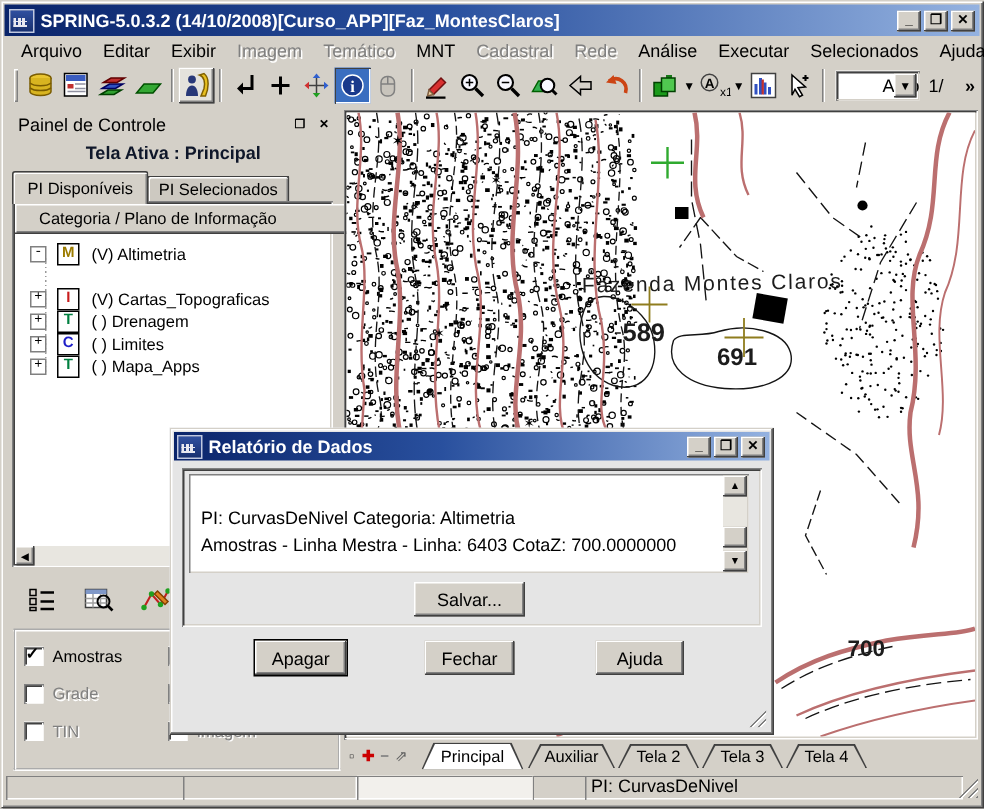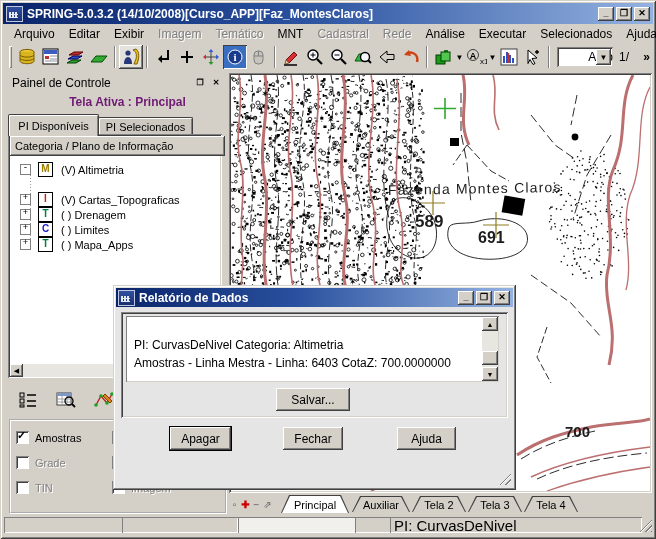--- a/index.html
+++ b/index.html
@@ -23,44 +23,44 @@
   .tsep{width:2px;height:22px;margin:0 3px;box-shadow:inset 1px 0 #808080, inset -1px 0 #fff;}
   .tbtn{width:24px;height:24px;display:flex;align-items:center;justify-content:center;background:transparent;}
   .tbtn.on{box-shadow:inset -1px -1px #404040, inset 1px 1px #ffffff, inset -2px -2px #808080;background:#e4e2dc;}
   .tbtn.pressed{box-shadow:inset 1px 1px #404040, inset -1px -1px #ffffff;background:#3a6ec0;}
   .caret{font-size:8px;width:9px;color:#000;text-align:center;}
   .combo{width:56px;height:20px;background:#fff;box-shadow:inset 1px 1px #808080, inset -1px -1px #d4d0c8, inset 2px 2px #404040;display:flex;align-items:center;position:relative;margin-left:4px;justify-content:flex-end;}
   .combo .cval{margin-left:5px;font-size:12px;}
   .combo .cbtn{position:absolute;right:2px;top:2px;bottom:2px;width:15px;font-size:8px;display:flex;align-items:center;justify-content:center;}
   
   .pcap{left:6px;top:73px;width:219px;height:20px;display:flex;align-items:center;font-size:12px;}
-  .active-screen{left:18px;top:95px;width:219px;text-align:center;font-weight:bold;font-size:12px;color:#701a75;}
+  .active-screen{left:6px;top:95px;width:219px;text-align:center;font-weight:bold;font-size:12px;color:#0f172a;}
   .ptab{position:absolute;background:#d4d0c8;border:1px solid #404040;border-bottom:none;border-radius:2px 2px 0 0;
     box-shadow:inset 1px 1px #fff, inset -1px 0 #808080;display:flex;align-items:center;justify-content:center;font-size:11px;}
   .treeframe{left:8px;top:134px;width:214px;height:244px;background:#fff;}
-  .treehdr{left:10px;top:136px;width:210px;height:20px;background:#d4d0c8;box-shadow:inset -1px -1px #404040, inset 1px 1px #ffffff, inset -2px -2px #808080;display:flex;align-items:center;padding-left:5px;font-size:11px;white-space:nowrap;}
+  .treehdr{left:10px;top:136px;width:210px;height:20px;background:#d4d0c8;box-shadow:inset -1px -1px #404040, inset 1px 1px #ffffff, inset -2px -2px #808080;display:flex;align-items:center;padding-left:16px;font-size:11px;white-space:nowrap;}
   .trow{position:absolute;left:12px;width:206px;height:15px;display:flex;align-items:center;font-size:11px;white-space:nowrap;}
   .expander{width:9px;height:9px;background:#fff;border:1px solid #808080;font-size:9px;line-height:7px;text-align:center;margin-left:8px;font-family:"Liberation Mono",monospace;}
   .licon{width:13px;height:13px;background:#fff;border:1px solid #000;font-size:10px;font-weight:bold;text-align:center;line-height:12px;margin-left:7px;}
   .tlabel{margin-left:6px;padding:0 2px;}
   .tlabel.sel{background:#d4d0c8;}
   .dotline{position:absolute;left:30px;top:170px;width:1px;height:78px;background:repeating-linear-gradient(0deg,#999 0 1px,transparent 1px 3px);}
   .hscroll{left:10px;top:364px;width:210px;height:13px;background:#e8e6e0;display:flex;justify-content:space-between;}
   .sbtn{width:13px;height:13px;font-size:7px;display:flex;align-items:center;justify-content:center;}
   
   .minibar{left:8px;top:384px;width:214px;height:32px;display:flex;align-items:center;gap:10px;padding-left:6px;}
   .mbtn{width:28px;height:26px;display:flex;align-items:center;justify-content:center;}
   .gbox{left:9px;top:419px;width:214px;height:91px;border:2px groove #ffffff;}
   .cbrow{position:absolute;display:flex;align-items:center;}
   .cbox{width:13px;height:13px;background:#fff;box-shadow:inset 1px 1px #808080, inset -1px -1px #fff, inset 2px 2px #404040;position:relative;}
   .cbox .chk{position:absolute;left:1px;top:-2px;font-size:11px;font-weight:bold;}
   .cblabel{margin-left:6px;font-size:11px;}
   .cblabel.dis{color:#808080;text-shadow:1px 1px 0 #fff;}
   
-  .statussec{position:absolute;top:517px;height:16px;box-shadow:inset 1px 1px #808080, inset -1px -1px #fff;background:#d4d0c8;display:flex;padding-left:4px;font-size:15px;white-space:nowrap;}
+  .statussec{position:absolute;top:517px;height:16px;box-shadow:inset 1px 1px #808080, inset -1px -1px #fff;background:#d4d0c8;display:flex;padding-left:4px;font-size:12px;white-space:nowrap;}
   .gripcorner{position:absolute;right:4px;top:518px;width:13px;height:14px;
     background:repeating-linear-gradient(135deg,transparent 0 2px,#808080 2px 3px,#fff 3px 4px);clip-path:polygon(100% 0,100% 100%,0 100%);}
   
   .mapframe{left:229px;top:73px;width:423px;height:420px;}
   .mapsvg{position:absolute;left:231px;top:75px;width:419px;height:416px;background:#fff;}
   
   .stabbar{left:229px;top:495px;width:423px;height:18px;display:flex;align-items:flex-start;}
   .minictl{font-size:10px;width:11px;height:14px;display:flex;align-items:center;justify-content:center;margin-top:2px;}
   .stab{position:relative;height:16px;margin-top:1px;}
   .stab .shape{position:absolute;inset:0;background:#404040;clip-path:polygon(8px 0,calc(100% - 8px) 0,100% 100%,0 100%);}

